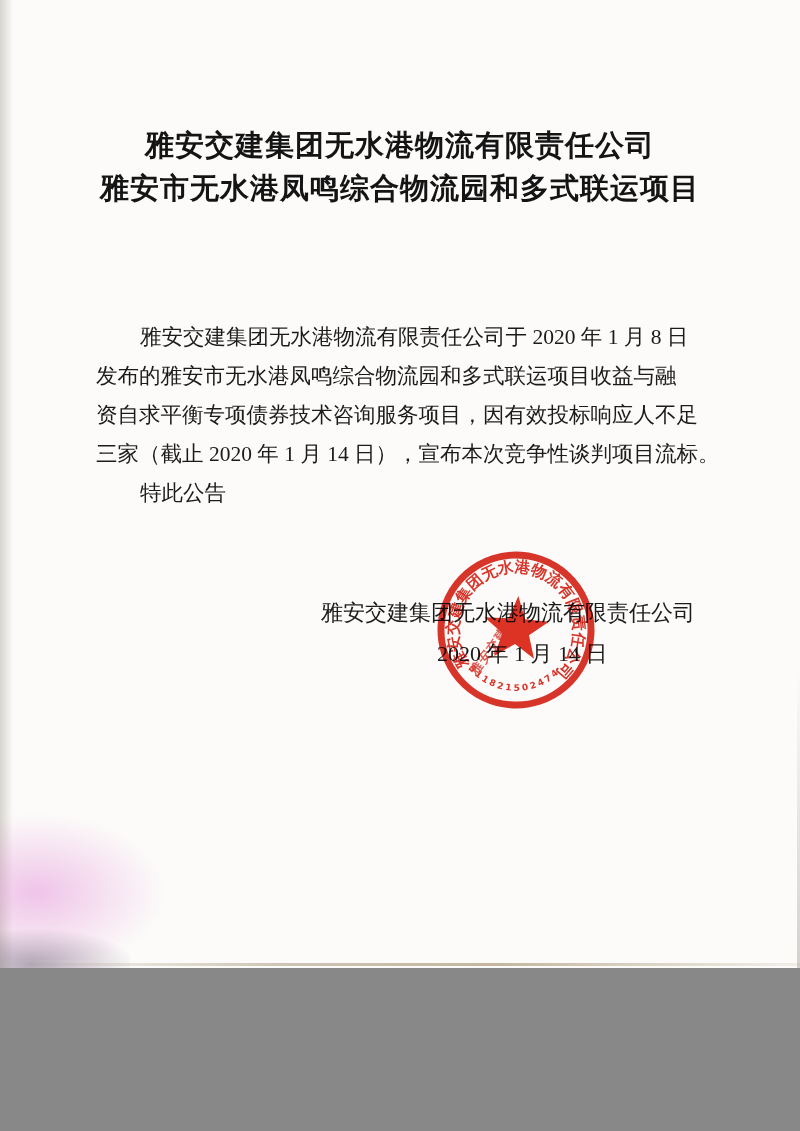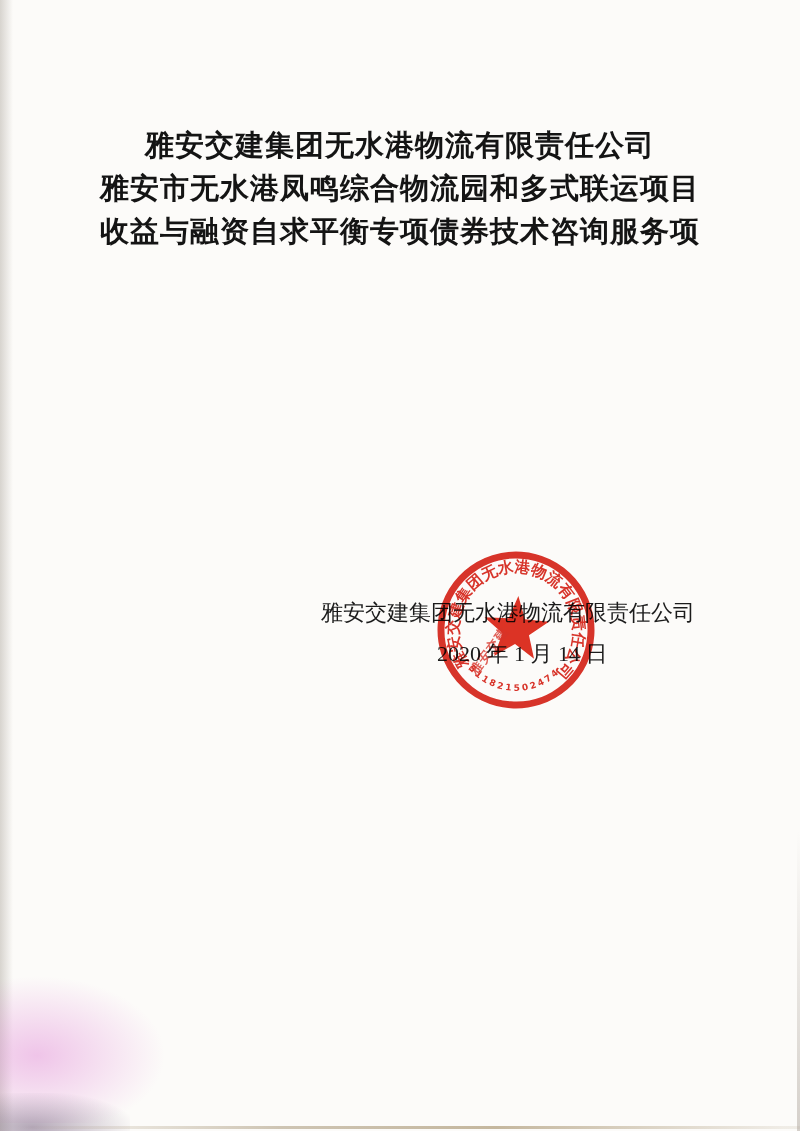--- a/index.html
+++ b/index.html
@@ -1,17 +1,17 @@
 <!DOCTYPE html>
 <html><head>
 <meta charset="utf-8">
 <style>
   html,body{margin:0;padding:0;background:#888;}
   .sheet{
-    position:relative;width:800px;height:1131px;margin:0 auto;
+    position:relative;width:800px;height:968px;margin:0 auto;
     background:#fcfbf9;overflow:hidden;
     font-family:"Liberation Serif","DejaVu Serif",serif;
     color:#181818;
   }
   
   .edge-left{position:absolute;left:0;top:0;width:13px;height:100%;
     background:linear-gradient(to right,rgba(185,180,172,.55),rgba(185,180,172,0));}
   .edge-bottom-line{position:absolute;left:0;bottom:2px;width:100%;height:3px;
     background:linear-gradient(to right,rgba(150,130,95,0) 2%,rgba(150,130,95,.45) 35%,rgba(160,138,98,.6) 62%,rgba(150,130,95,.12) 98%);}
   .edge-right{position:absolute;right:0;bottom:0;width:3px;height:300px;
@@ -46,23 +46,29 @@
 
   <div class="edge-left"></div>
   <div class="smudge-pink"></div>
   <div class="smudge-corner"></div>
   <div class="edge-bottom-line"></div>
   <div class="edge-right"></div>
 
   <div class="title-block">
     <div>雅安交建集团无水港物流有限责任公司</div>
     <div>雅安市无水港凤鸣综合物流园和多式联运项目</div>
-    <div>收益与融资自求平衡专项债券技术咨询服务项</div>
   </div>
 
+  <div class="body-block">
+    <div class="body-line indent">雅安交建集团无水港物流有限责任公司于 2020 年 1 月 8 日</div>
+    <div class="body-line">发布的雅安市无水港凤鸣综合物流园和多式联运项目收益与融</div>
+    <div class="body-line">资自求平衡专项债券技术咨询服务项目，因有效投标响应人不足</div>
+    <div class="body-line">三家（截止 2020 年 1 月 14 日），宣布本次竞争性谈判项目流标。</div>
+    <div class="body-line indent">特此公告</div>
+  </div>
 
   <div class="sig-company">雅安交建集团无水港物流有限责任公司</div>
   <div class="sig-date">2020 年 1 月 14 日</div>
 
   <div class="seal">
     <svg viewBox="0 0 174 174" xmlns="http://www.w3.org/2000/svg">
       <defs>
         <path id="ringPath" d="M 42.6 124.3 A 58 58 0 0 1 87 29 A 58 58 0 0 1 131.4 124.3" fill="none"></path>
         <path id="numPath" d="M 40.3 126.2 A 61 61 0 0 0 133.7 126.2" fill="none"></path>
       </defs>

